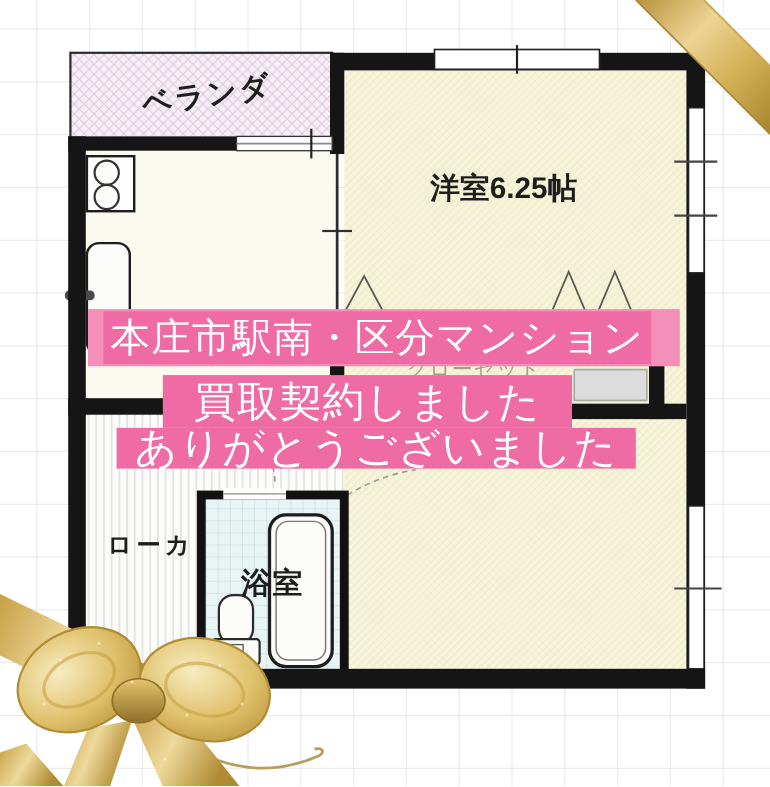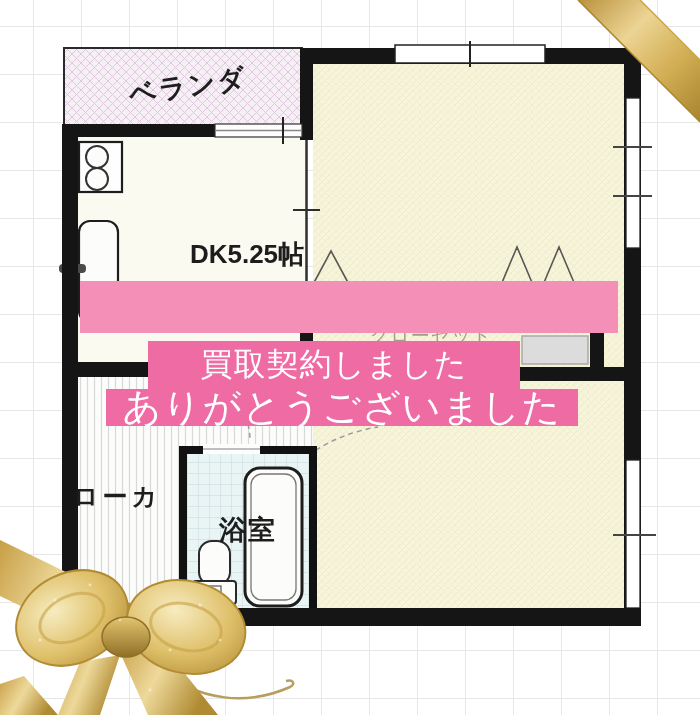--- a/index.html
+++ b/index.html
@@ -19,32 +19,32 @@
   .lbl{
     position:absolute;z-index:3;white-space:nowrap;color:#1d1d1d;
     transform:translate(-50%,-50%);font-weight:700;
   }
   .lbl-veranda{left:188px;top:86px;font-size:27px;font-weight:600;
     transform:translate(-50%,-50%) rotate(-8deg);letter-spacing:2px;}
   .lbl-room1{left:458px;top:171px;font-size:27px;}
   .lbl-dk{left:247px;top:254px;font-size:26px;}
   .lbl-closet{left:431px;top:336px;font-size:19px;font-weight:500;
     color:#a79d8c;z-index:2;letter-spacing:1px;}
-  .lbl-rouka{left:117px;top:496px;font-size:25px;font-weight:600;letter-spacing:4px;}
+  .lbl-rouka{left:137px;top:496px;font-size:22px;font-weight:600;letter-spacing:4px;}
   .lbl-bath{left:248px;top:530px;font-size:27px;z-index:4;letter-spacing:2px;}
   .lbl-room2{left:470px;top:497px;font-size:26px;}
   .banner{
     position:absolute;z-index:5;background:#ef6ba4;color:#ffffff;
     display:flex;align-items:center;justify-content:center;
     font-weight:400;letter-spacing:1px;
   }
   .banner-under{position:absolute;z-index:4;background:#f48fb8;}
   .bu1{left:80px;top:281px;width:538px;height:52px;}
   .b1{left:94px;top:283px;width:498px;height:48px;font-size:36px;}
-  .b2{left:148px;top:341px;width:372px;height:48px;font-size:32px;}
+  .b2{left:148px;top:341px;width:372px;height:48px;font-size:38px;}
   .b3{left:106px;top:389px;width:472px;height:37px;font-size:38px;}
 </style>
 </head>
 <body>
 
 <div class="canvas">
 
   <svg class="layer plan" width="700" height="715" viewBox="0 0 700 715">
     <defs>
       <pattern id="pvh" width="9" height="9" patternUnits="userSpaceOnUse">
@@ -120,26 +120,27 @@
       <rect x="626" y="98" width="14" height="150" fill="#ffffff" stroke="#222" stroke-width="1.3"></rect>
       <line x1="613" y1="147" x2="652" y2="147" stroke="#444" stroke-width="2"></line>
       <line x1="613" y1="196" x2="652" y2="196" stroke="#444" stroke-width="2"></line>
       <rect x="626" y="460" width="14" height="148" fill="#ffffff" stroke="#222" stroke-width="1.3"></rect>
       <line x1="613" y1="535" x2="656" y2="535" stroke="#444" stroke-width="2"></line>
       <rect x="62" y="608" width="579" height="18" fill="#151515"></rect>
     </g>
   </svg>
 
   <div class="lbl lbl-veranda">ベランダ</div>
-  <div class="lbl lbl-dk">DK5.25帖</div>
+  <div class="lbl lbl-room1">洋室6.25帖</div>
   <div class="lbl lbl-closet">クローゼット</div>
   <div class="lbl lbl-rouka">ローカ</div>
   <div class="lbl lbl-bath">浴室</div>
 
   <div class="banner-under bu1"></div>
+  <div class="banner b1">本庄市駅南・区分マンション</div>
   <div class="banner b2">買取契約しました</div>
   <div class="banner b3">ありがとうございました</div>
 
   <svg class="layer ribbons" width="700" height="715" viewBox="0 0 700 715">
     <defs>
       <linearGradient id="gBand" x1="0" y1="0" x2="1" y2="1">
         <stop offset="0" stop-color="#b9923d"></stop>
         <stop offset="0.35" stop-color="#ecd494"></stop>
         <stop offset="0.65" stop-color="#d3af55"></stop>
         <stop offset="1" stop-color="#a8842f"></stop>

